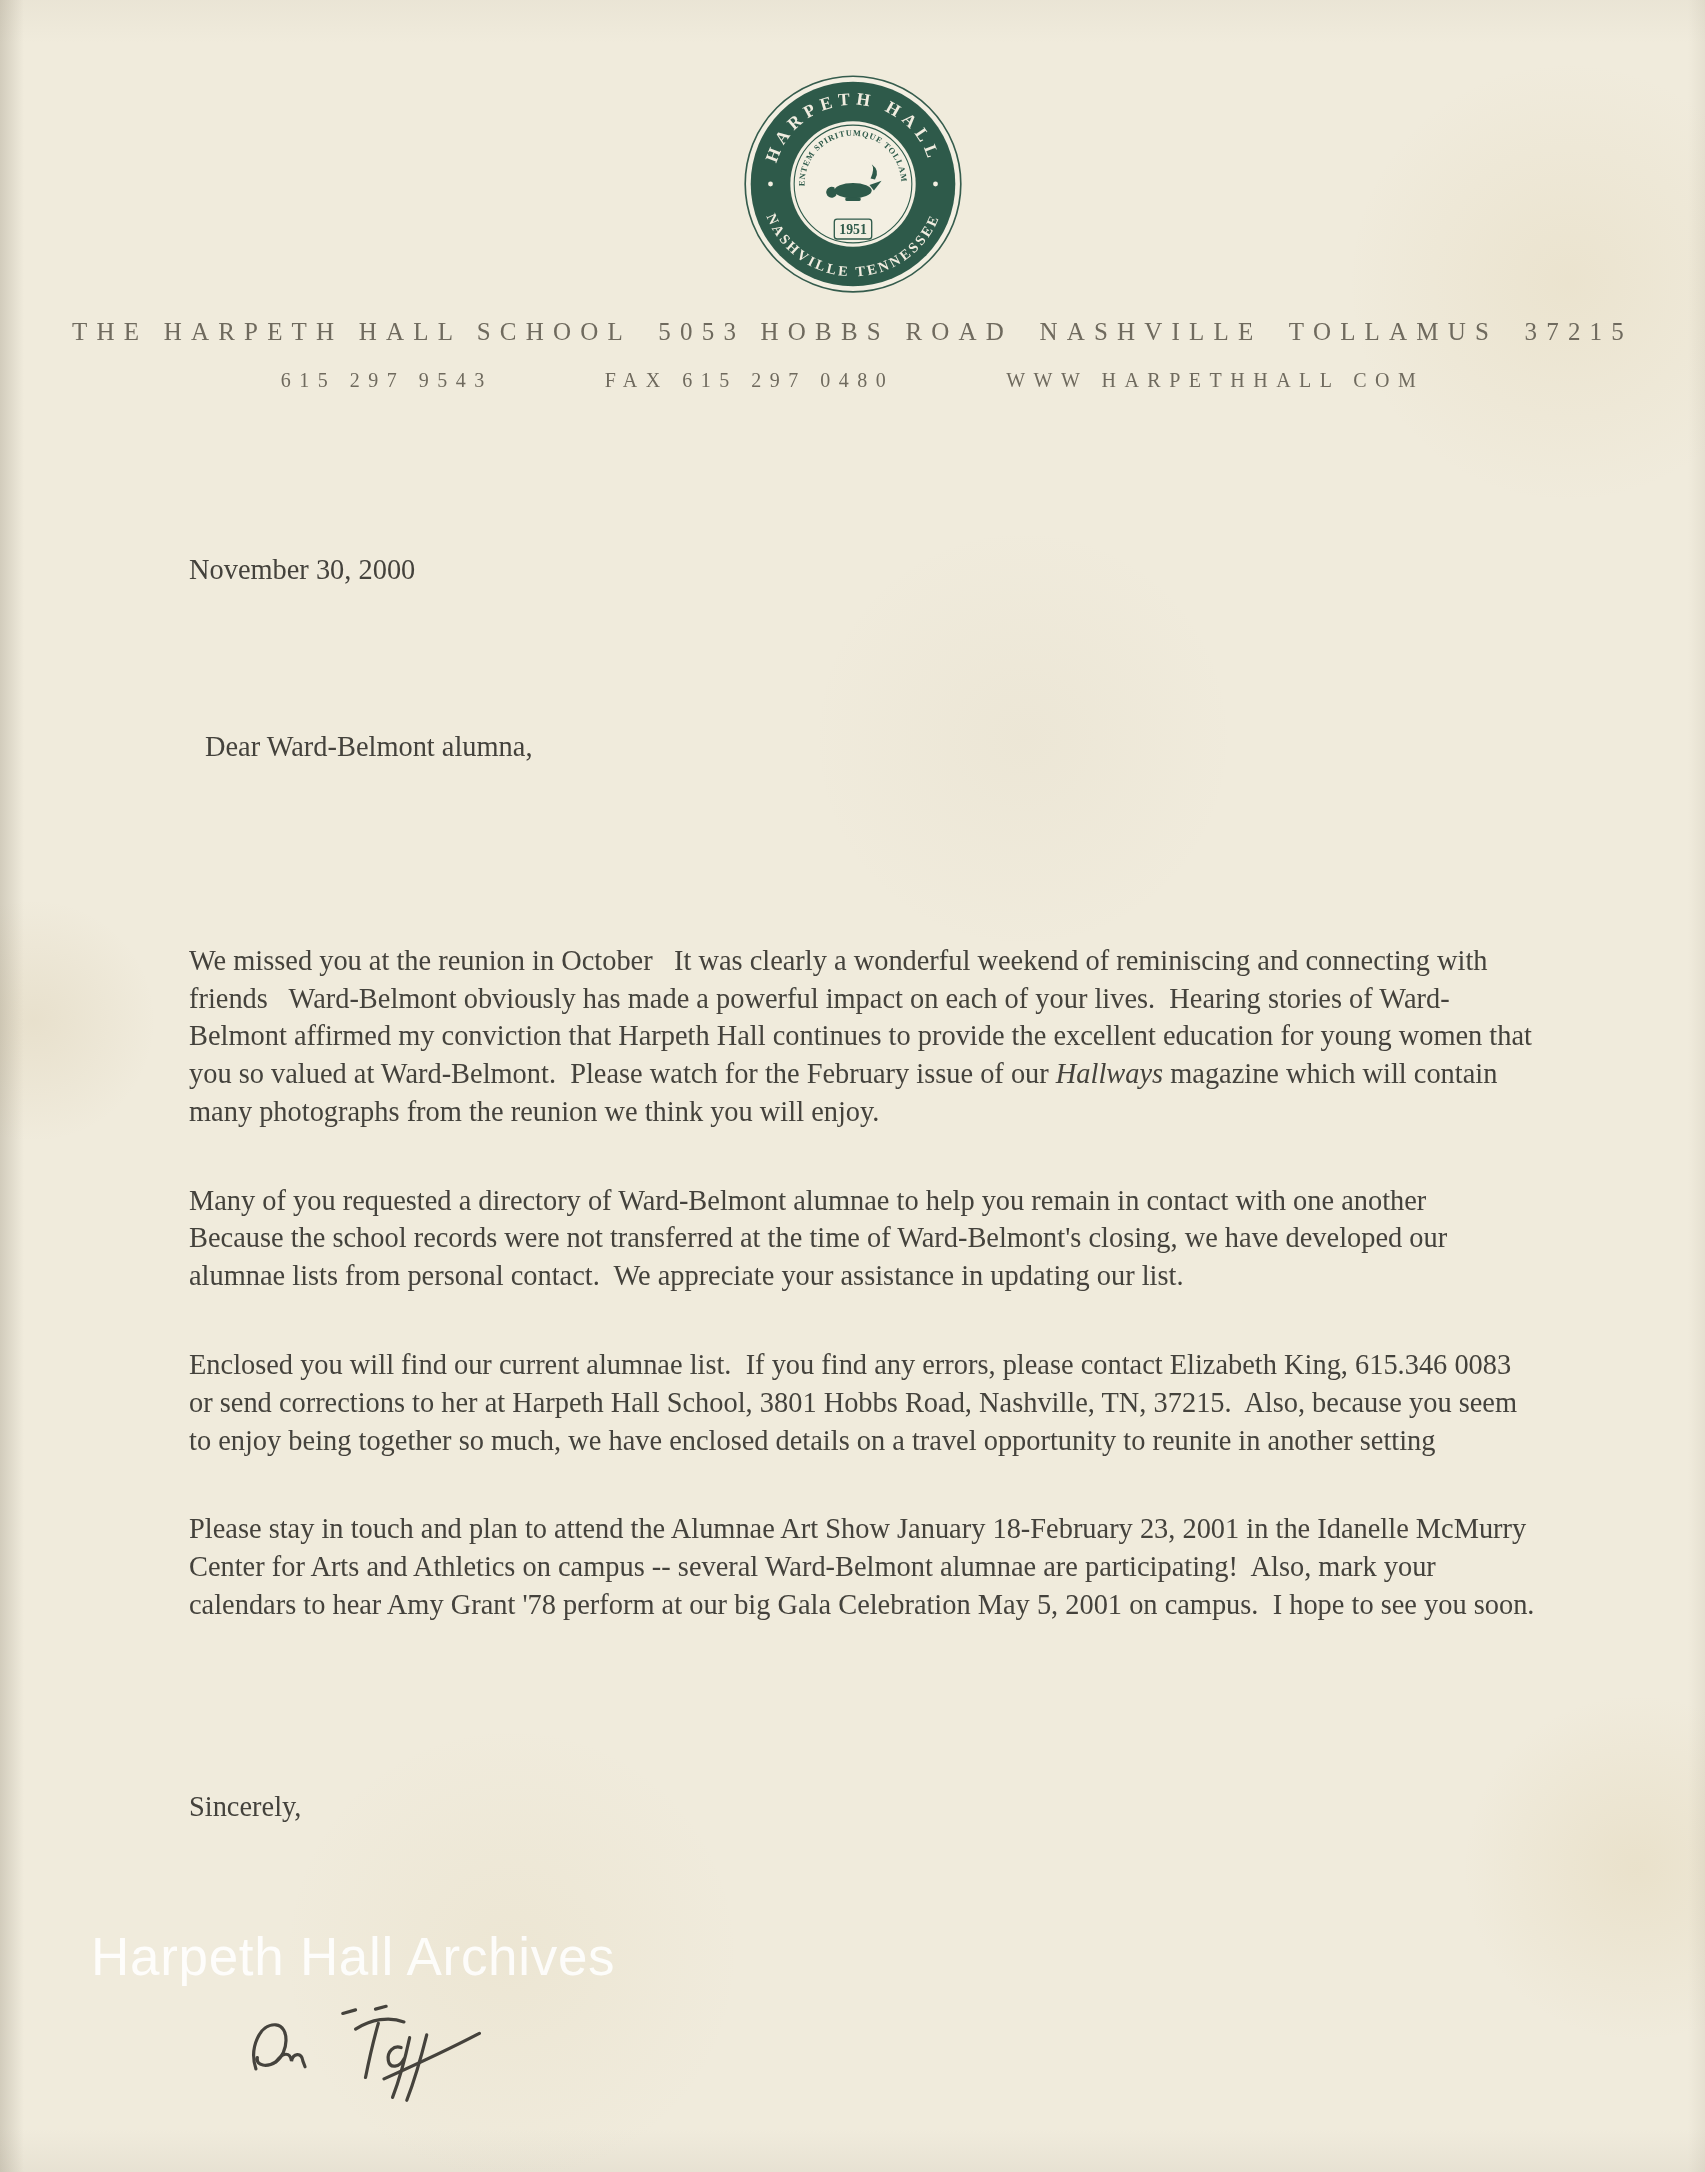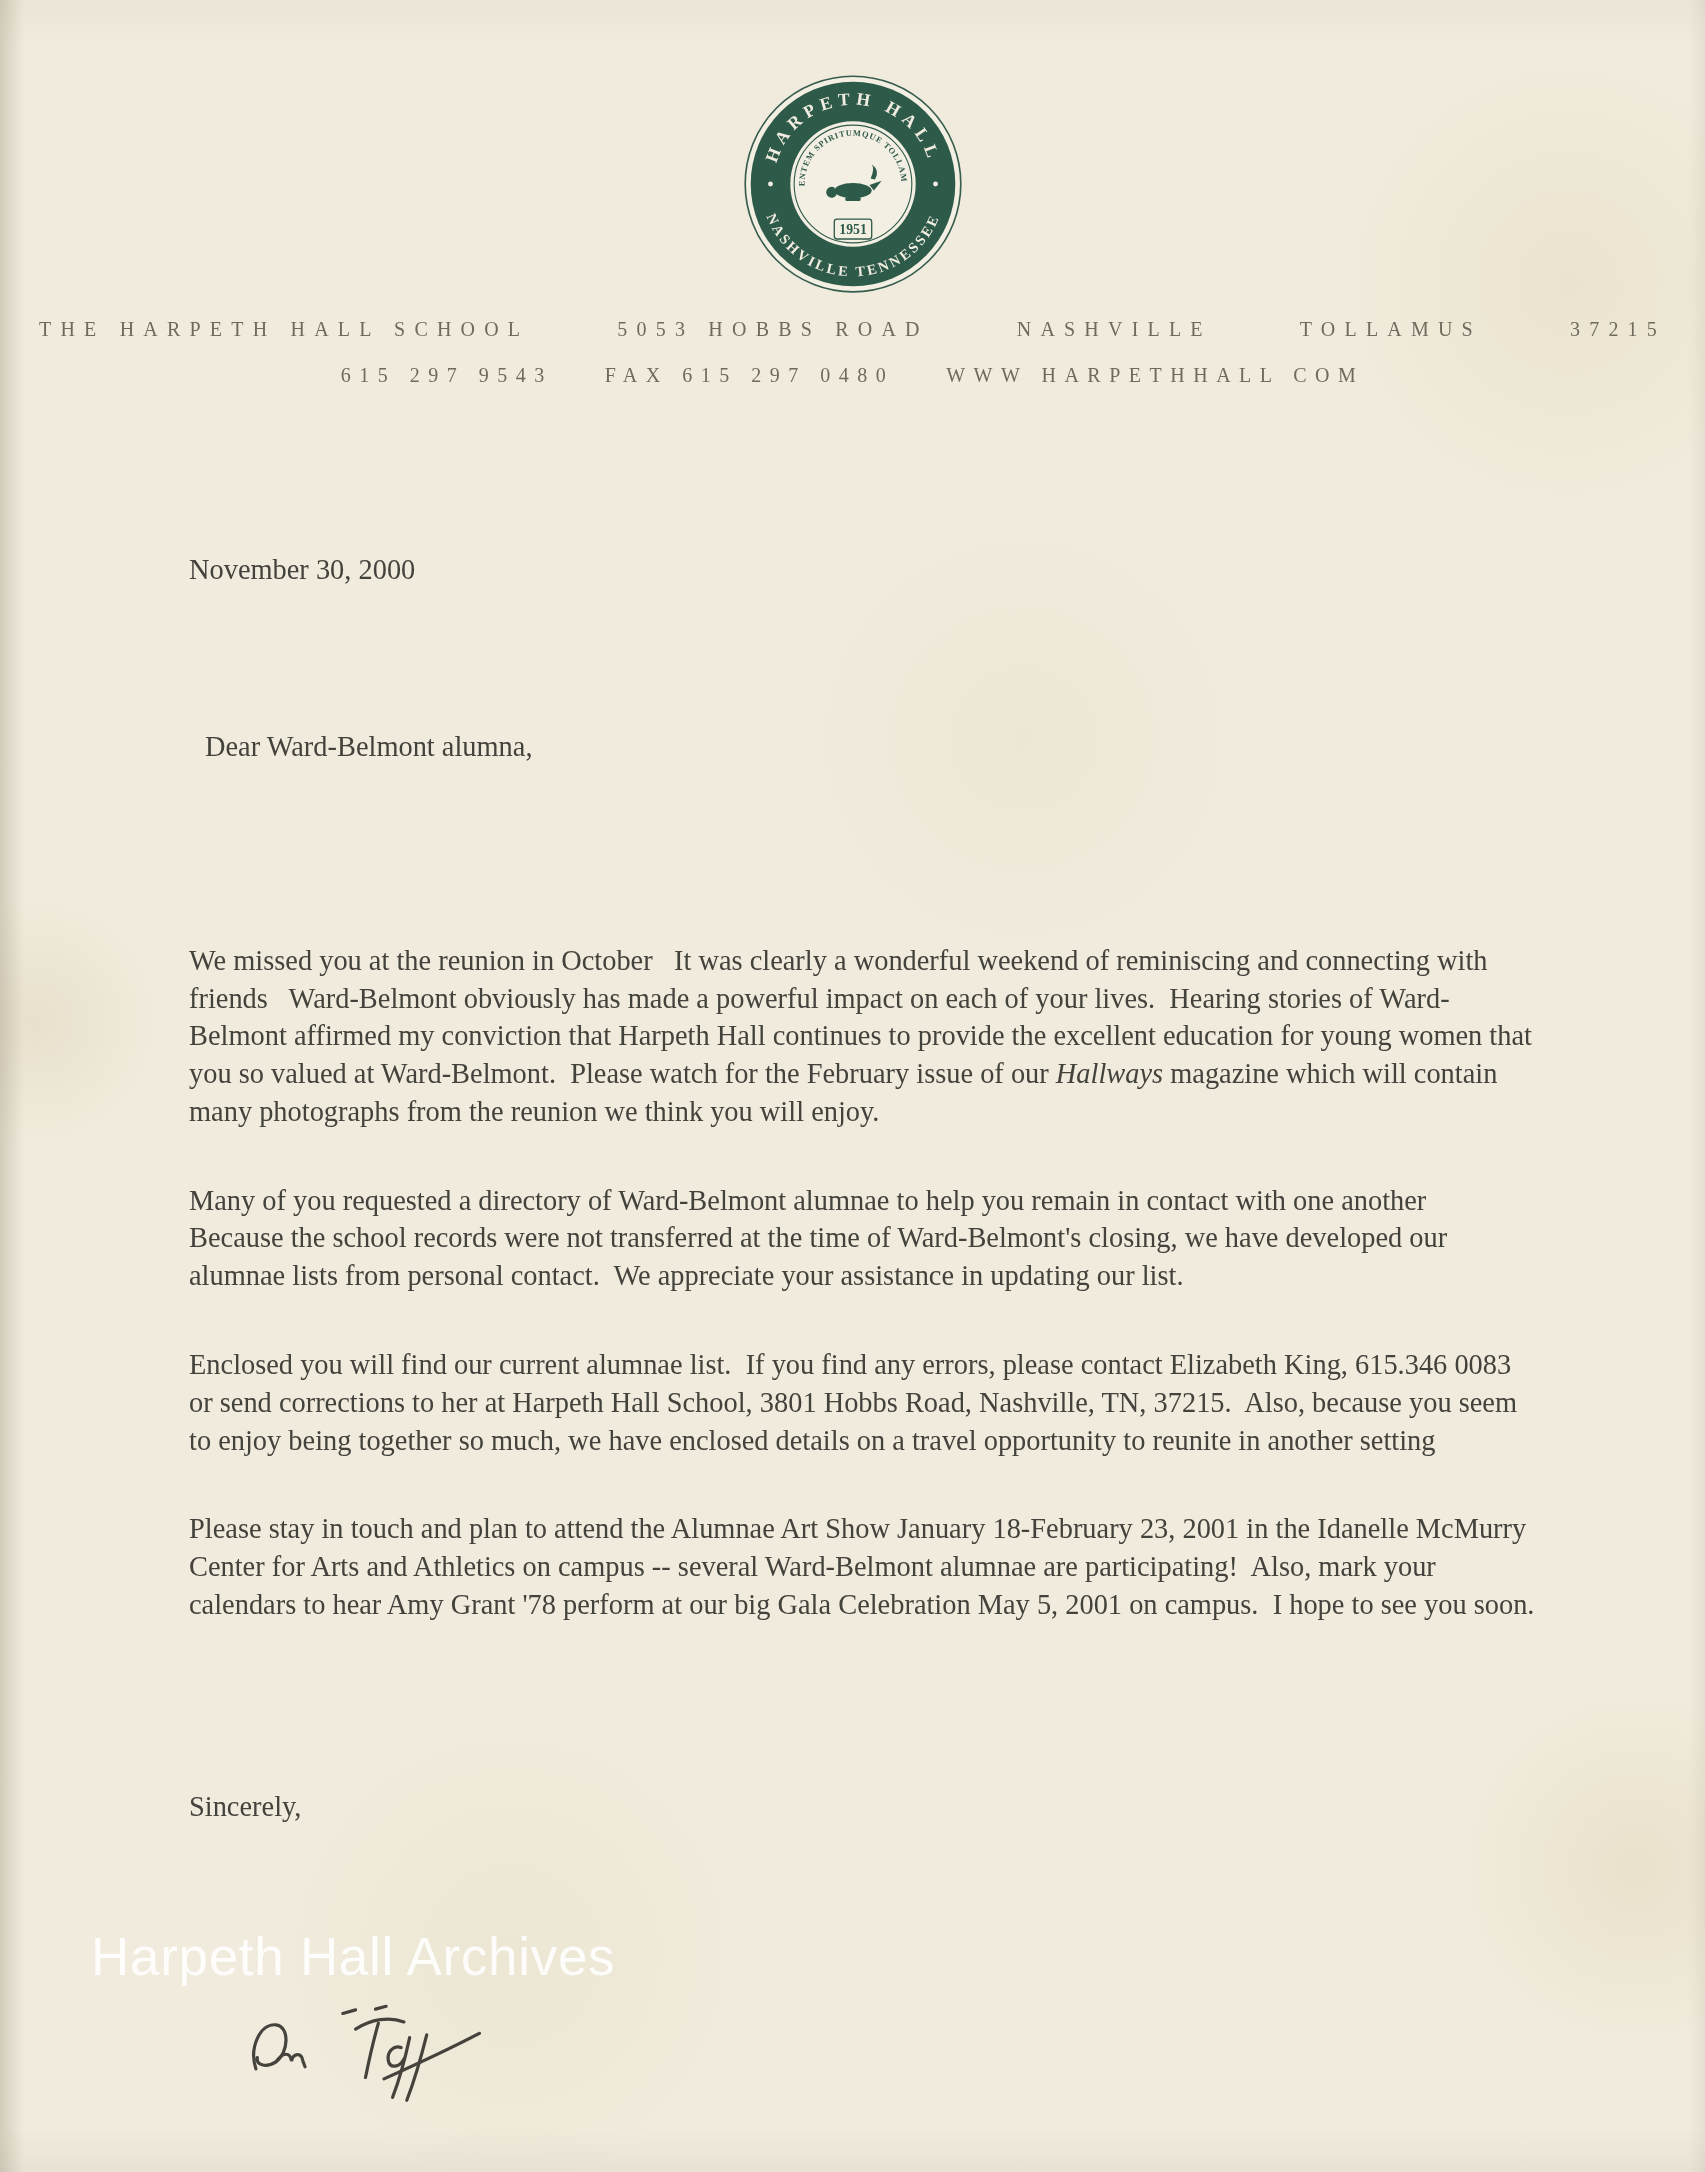--- a/index.html
+++ b/index.html
@@ -24,25 +24,25 @@
       linear-gradient(90deg, rgba(90,80,60,0.20), rgba(90,80,60,0) 1.4%),
       linear-gradient(270deg, rgba(90,80,60,0.07), transparent 1%),
       linear-gradient(0deg, rgba(90,80,60,0.06), transparent 2%),
       linear-gradient(180deg, rgba(120,110,85,0.05), transparent 2%);
   }
 
   .seal-wrap { position:absolute; top:74px; left:50%; transform:translateX(-50%); }
 
   .header-block { position:absolute; top:318px; left:0; width:100%; color:#6f6a5e; }
   .header-line1 {
-    display:flex; justify-content:space-between; padding:0 39px;
-    font-size:20px; letter-spacing:9.2px; white-space:nowrap;
+    display:flex; justify-content:space-between; padding:0 72px;
+    font-size:25px; letter-spacing:9.2px; white-space:nowrap;
   }
   .header-line2 {
-    display:flex; justify-content:center; gap:52px; margin-top:23px;
+    display:flex; justify-content:center; gap:112px; margin-top:23px;
     font-size:20px; letter-spacing:8.5px; white-space:nowrap;
   }
 
   .letter {
     position:absolute; left:189px; top:475px; width:1354px;
     font-size:28.4px; line-height:1.33; white-space:pre-wrap;
   }
   .date { margin:0 0 64px 0; }
   .salutation { margin:0 0 63px 16px; }
   .para { margin:0 7px 51px 0; }

